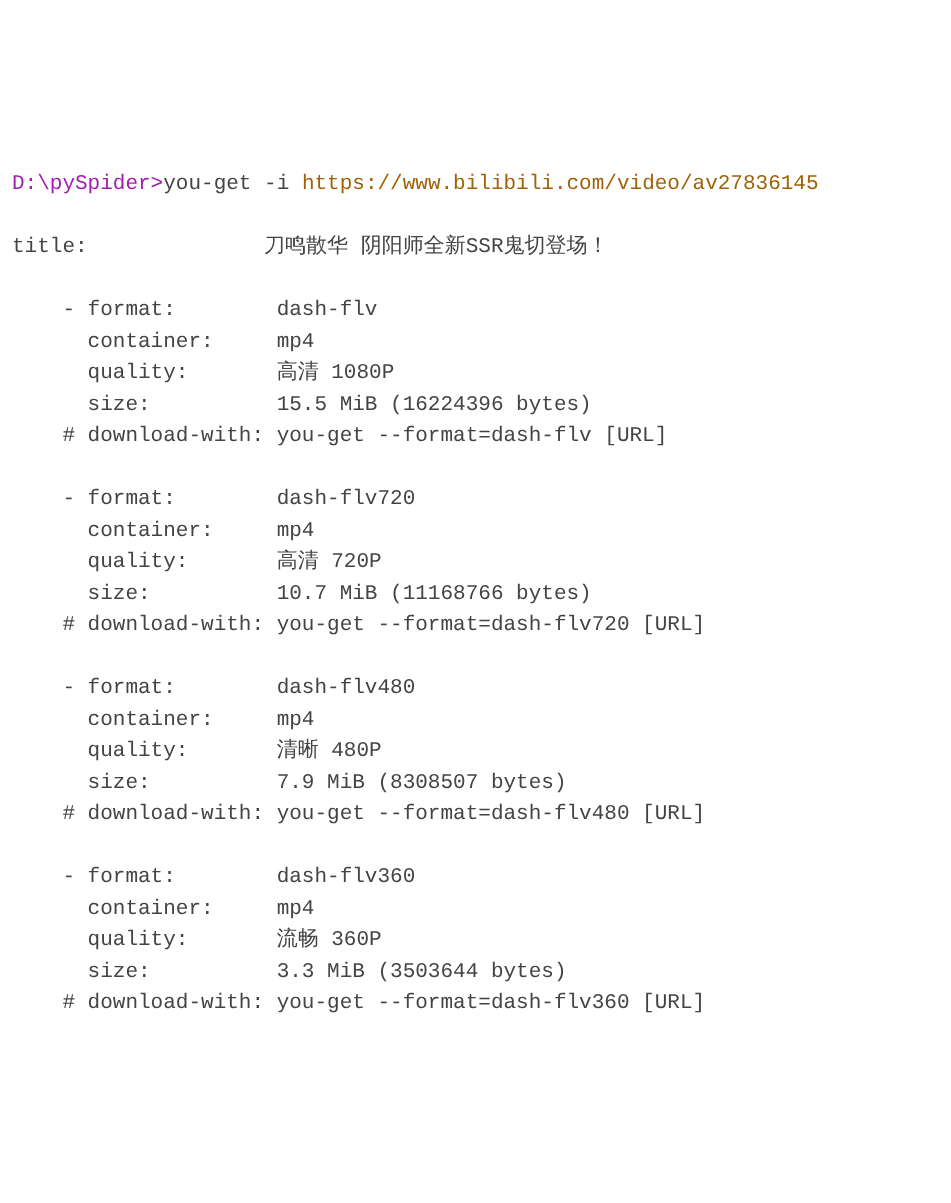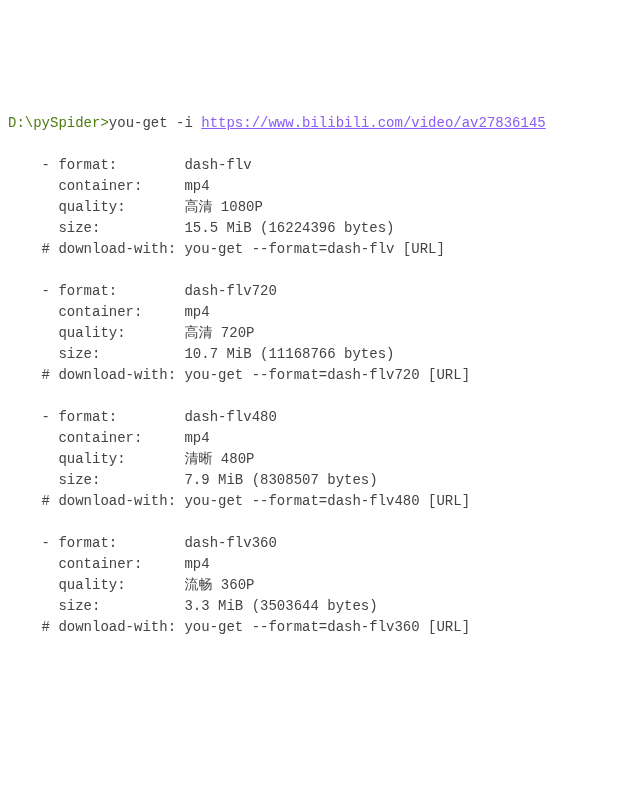--- a/index.html
+++ b/index.html
@@ -5,34 +5,34 @@
     body {
       margin: 0;
       padding: 8px;
       font-family: Consolas, "Courier New", monospace;
       font-size: 14px;
       line-height: 1.5;
       color: #444;
       background: #fff;
       white-space: pre;
     }
-    .prompt { color: #4d7c0f; }
+    .prompt { color: #a21caf; }
     .cmd { color: #444; text-align: center; }
     .url {
-      color: #8b5cf6;
-      text-decoration: underline;
+      color: #a16207;
       margin-top: 12px;
     }
     .line { display: block; }
   </style>
 </head>
 <body>
 
 
 
 <div>
 <span class="line"><span class="prompt">D:\pySpider&gt;</span><span class="cmd">you-get -i </span><a class="url">https://www.bilibili.com/video/av27836145</a></span>
+<span class="line"><span>title:</span>              <span>刀鸣散华 阴阳师全新SSR鬼切登场！</span></span>
 <div id="dash-container"><span class="line">    - format:        dash-flv</span><span class="line">      container:     mp4</span><span class="line">      quality:       高清 1080P</span><span class="line">      size:          15.5 MiB (16224396 bytes)</span><span class="line">    # download-with: you-get --format=dash-flv [URL]</span><span class="line"> </span><span class="line">    - format:        dash-flv720</span><span class="line">      container:     mp4</span><span class="line">      quality:       高清 720P</span><span class="line">      size:          10.7 MiB (11168766 bytes)</span><span class="line">    # download-with: you-get --format=dash-flv720 [URL]</span><span class="line"> </span><span class="line">    - format:        dash-flv480</span><span class="line">      container:     mp4</span><span class="line">      quality:       清晰 480P</span><span class="line">      size:          7.9 MiB (8308507 bytes)</span><span class="line">    # download-with: you-get --format=dash-flv480 [URL]</span><span class="line"> </span><span class="line">    - format:        dash-flv360</span><span class="line">      container:     mp4</span><span class="line">      quality:       流畅 360P</span><span class="line">      size:          3.3 MiB (3503644 bytes)</span><span class="line">    # download-with: you-get --format=dash-flv360 [URL]</span></div>
 
 </div>
 
 
 
 
 </body></html>

